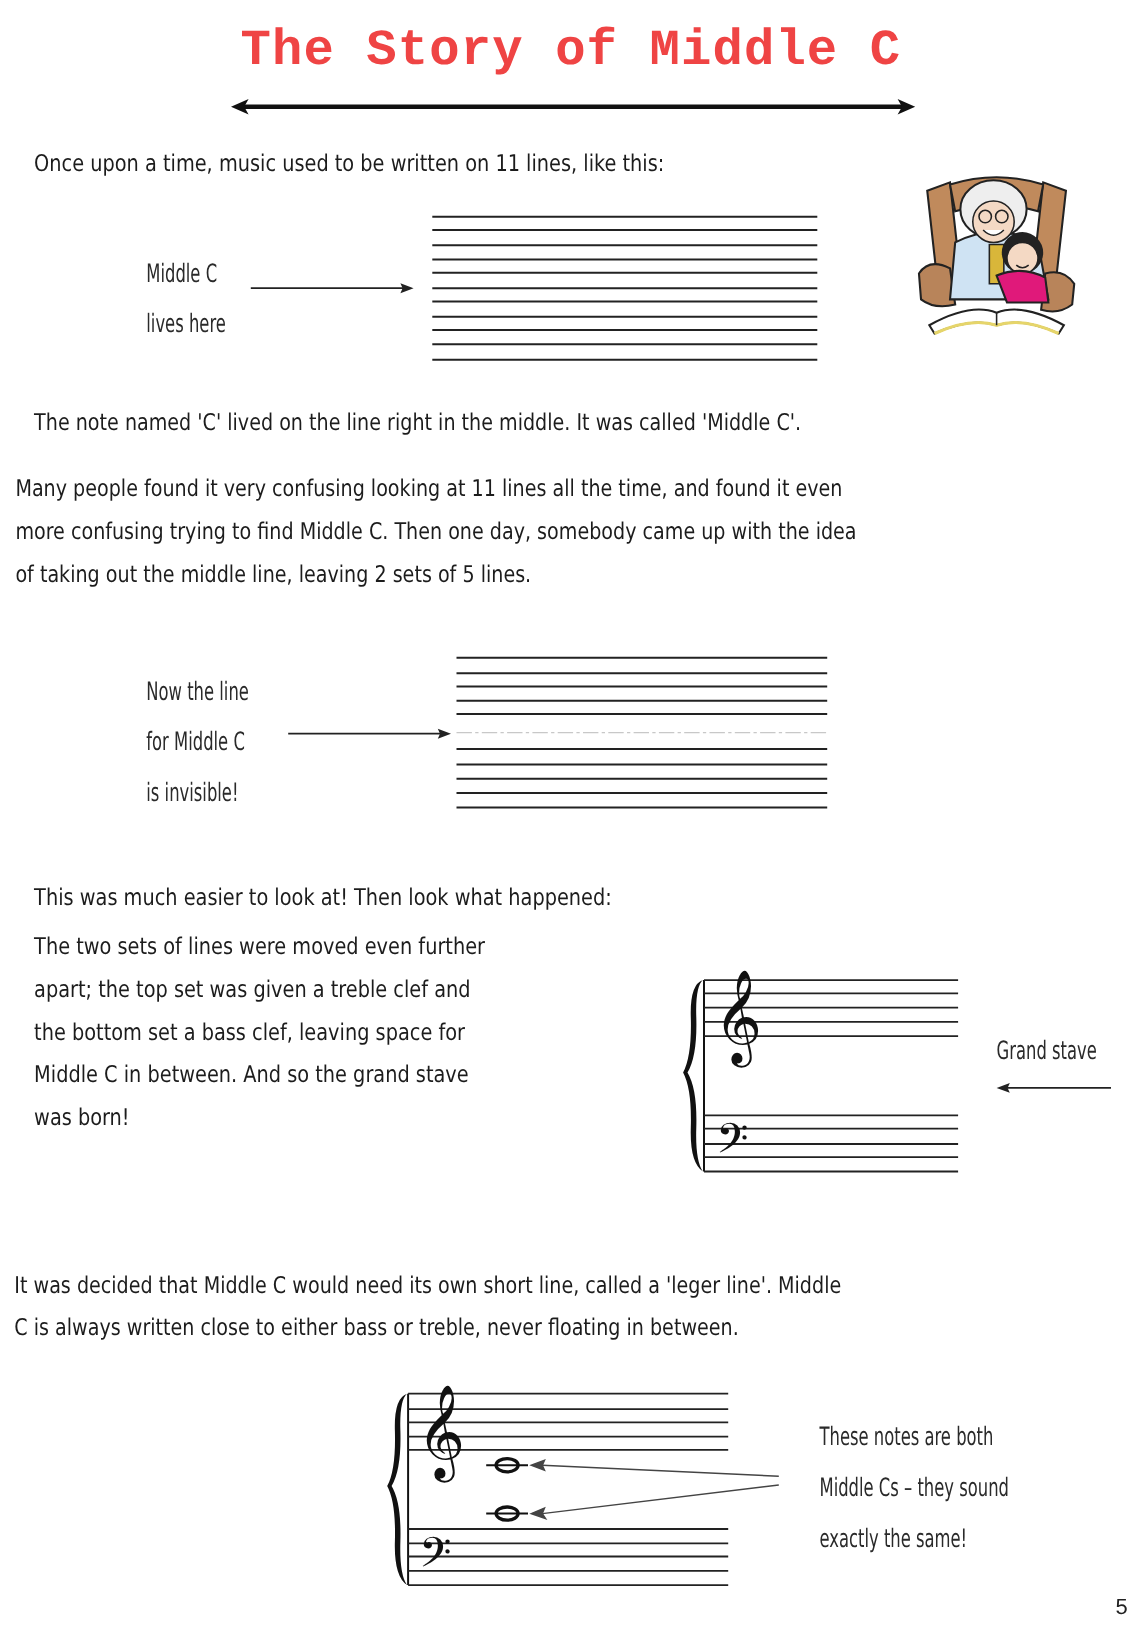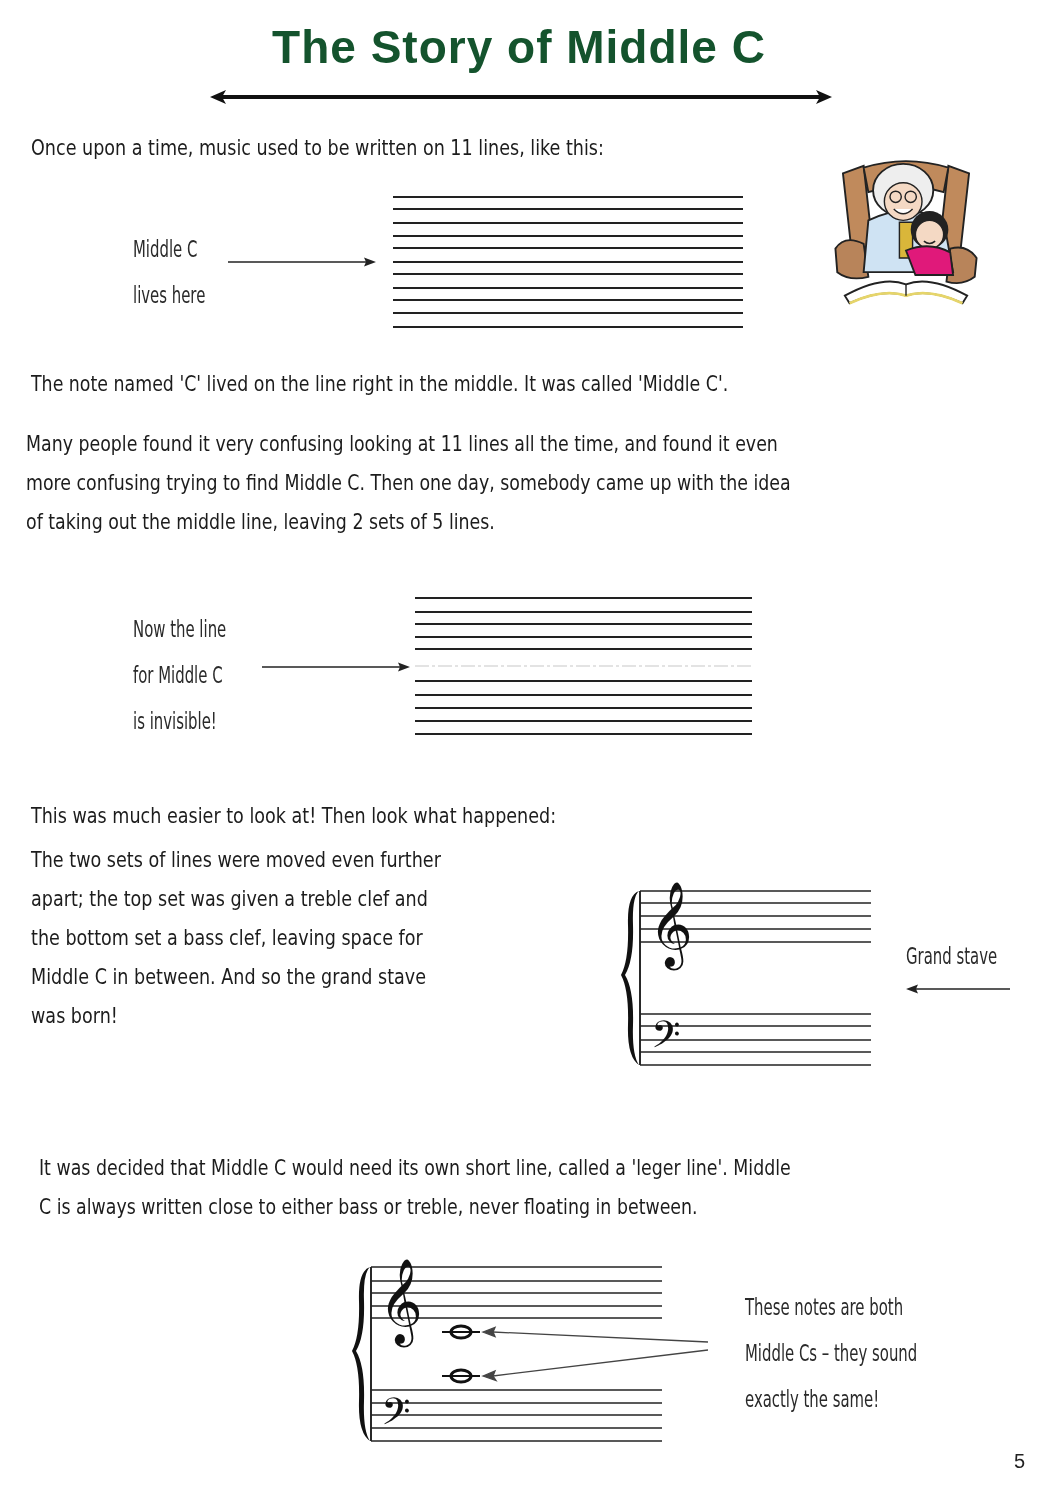--- a/index.html
+++ b/index.html
@@ -1,20 +1,20 @@
 <!DOCTYPE html>
 <html><head>
   <meta charset="utf-8">
   <style>
     html, body { margin: 0; padding: 0; background: #ffffff; }
     body { width: 1038px; height: 1488px; position: relative; overflow: hidden; color: #1a1a1a;
            font-family: "DejaVu Sans", sans-serif; }
     .abs { position: absolute; }
-    .title { left: 0; width: 1038px; top: 20px; text-align: center; font-family: Liberation Sans, sans-serif;
-             font-weight: bold; font-size: 46px; letter-spacing: 1px; color: #14532d; }
+    .title { left: 0; width: 1038px; top: 20px; text-align: center; font-family: Liberation Mono, monospace;
+             font-weight: bold; font-size: 46px; letter-spacing: 1px; color: #ef4444; }
     .body-text { font-family: "DejaVu Sans Condensed", "DejaVu Sans", sans-serif; font-size: 21px; line-height: 39px;
                  color: #1c1c1c; margin: 0; white-space: nowrap; transform-origin: left top; }
     .hand { font-family: "DejaVu Sans Condensed", "DejaVu Sans", sans-serif; font-size: 23px; color: #2a2a2a;
             line-height: 46px; transform: scaleX(0.72); transform-origin: left top; white-space: nowrap; font-weight: 300; }
     .page-num { font-family: "Liberation Sans", sans-serif; font-size: 20px; color: #222; }
     svg { position: absolute; overflow: visible; }
   </style>
 </head>
 <body>
 
@@ -73,21 +73,21 @@
   <path d="M104,92 Q110,97 116,92" fill="none" stroke="#222" stroke-width="1.5"></path>
   <path d="M85,102 Q110,92 132,104 L135,128 L95,128 Z" fill="#e0197a" stroke="#222" stroke-width="2"></path>
 
   <path d="M20,150 Q60,128 85,138 Q110,128 150,150 L145,158 Q110,142 85,150 Q60,142 25,158 Z" fill="#fff" stroke="#222" stroke-width="2"></path>
   <path d="M25,158 Q60,142 85,150 Q110,142 145,158" fill="none" stroke="#e6d56a" stroke-width="3"></path>
   <line x1="85" y1="138" x2="85" y2="150" stroke="#222" stroke-width="1.5"></line>
 </svg>
 
 <p class="abs body-text" style="left:31px;top:365px;transform:scaleX(0.92)">The note named 'C' lived on the line right in the middle. It was called 'Middle C'.</p>
 
-<div class="abs" style="left:26px;top:425px">
+<div class="abs" style="left:14px;top:425px">
   <p class="body-text" style="transform:scaleX(0.92)">Many people found it very confusing looking at 11 lines all the time, and found it even</p>
   <p class="body-text" style="transform:scaleX(0.92)">more confusing trying to find Middle C. Then one day, somebody came up with the idea</p>
   <p class="body-text" style="transform:scaleX(0.92)">of taking out the middle line, leaving 2 sets of 5 lines.</p>
 </div>
 
 <div class="abs hand" style="left:133px;top:606px">
   <div>Now the line</div>
   <div>for Middle C</div>
   <div>is invisible!</div>
 </div>
@@ -139,21 +139,21 @@
   </g>
   <text x="34" y="84" font-family="DejaVu Sans, sans-serif" font-size="74" fill="#111">𝄞</text>
   <text x="36" y="190" font-family="DejaVu Sans, sans-serif" font-size="46" fill="#111">𝄢</text>
 </svg>
 <div class="abs hand" style="left:906px;top:933px">Grand stave</div>
 <svg style="left:906px;top:983px" width="105" height="12">
   <line x1="8" y1="6" x2="104" y2="6" stroke="#222" stroke-width="1.6"></line>
   <polygon points="0,6 12,1.5 10,6 12,10.5" fill="#222"></polygon>
 </svg>
 
-<div class="abs" style="left:39px;top:1149px">
+<div class="abs" style="left:13px;top:1149px">
   <p class="body-text" style="transform:scaleX(0.92)">It was decided that Middle C would need its own short line, called a 'leger line'. Middle</p>
   <p class="body-text" style="transform:scaleX(0.92)">C is always written close to either bass or treble, never floating in between.</p>
 </div>
 
 <svg style="left:345px;top:1240px" width="370" height="205">
   <path d="M25,27 Q13,31 14,61 Q15,96 7,111 Q15,126 14,161 Q13,193 25,201 Q18,191 19,161 Q20,126 11,111 Q20,96 19,61 Q18,33 25,27 Z" fill="#111"></path>
   <line x1="26" y1="27" x2="26" y2="201" stroke="#111" stroke-width="1.8"></line>
   <g stroke="#222" stroke-width="1.6">
     <line x1="26" y1="27" x2="317" y2="27"></line>
     <line x1="26" y1="41" x2="317" y2="41"></line>

